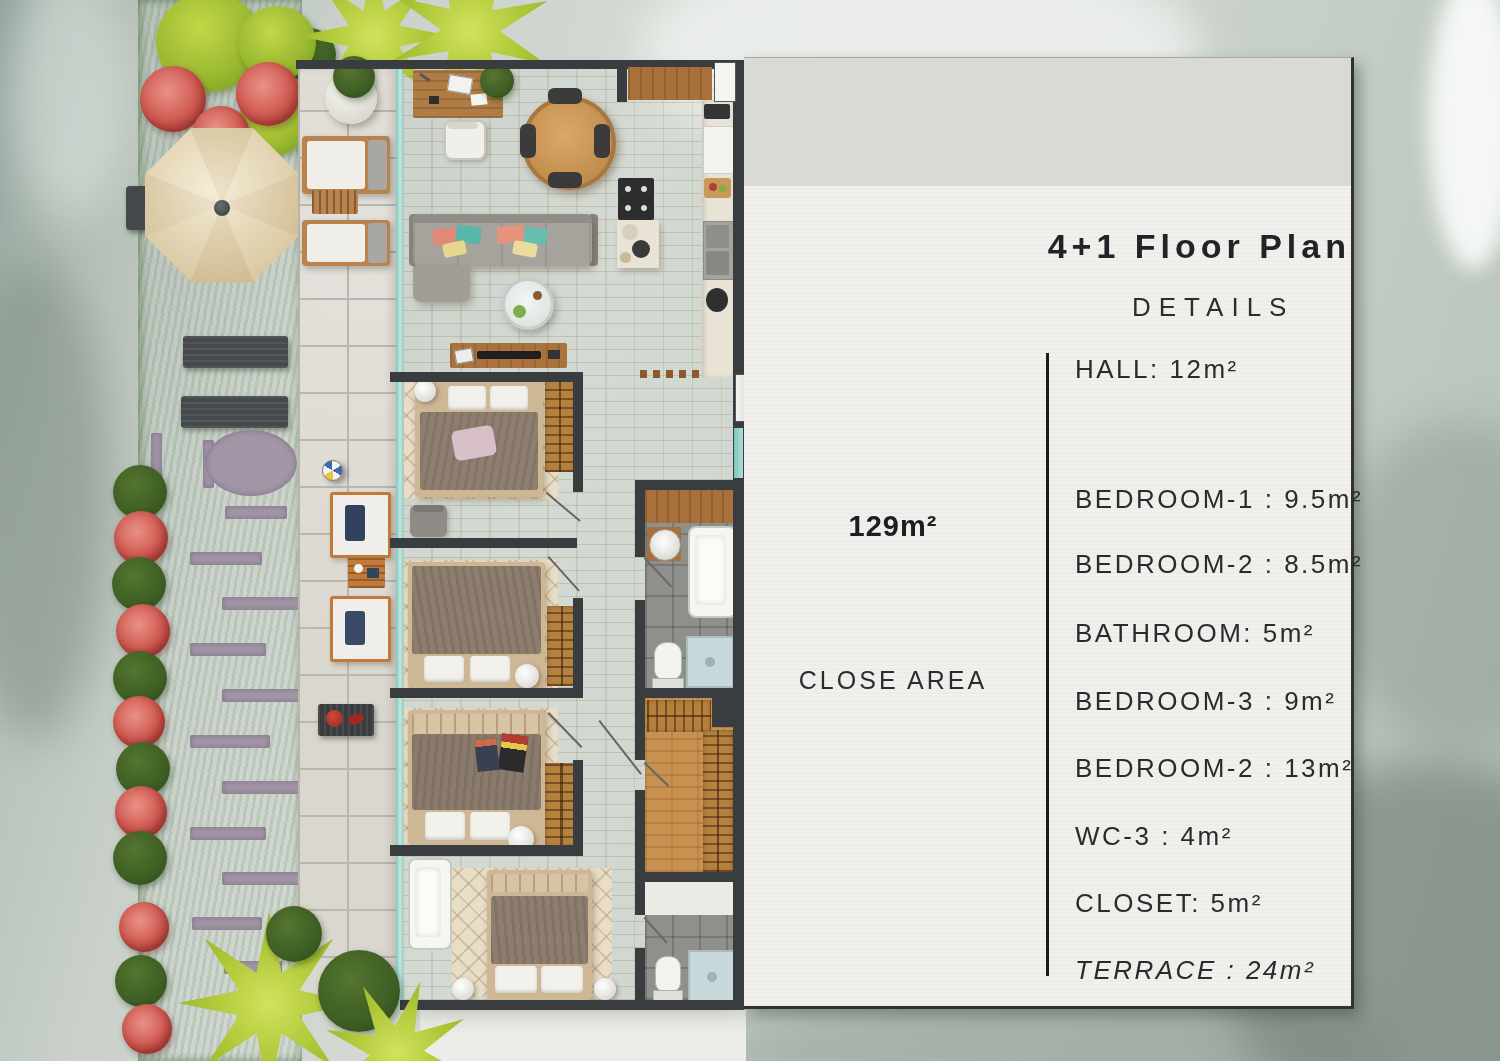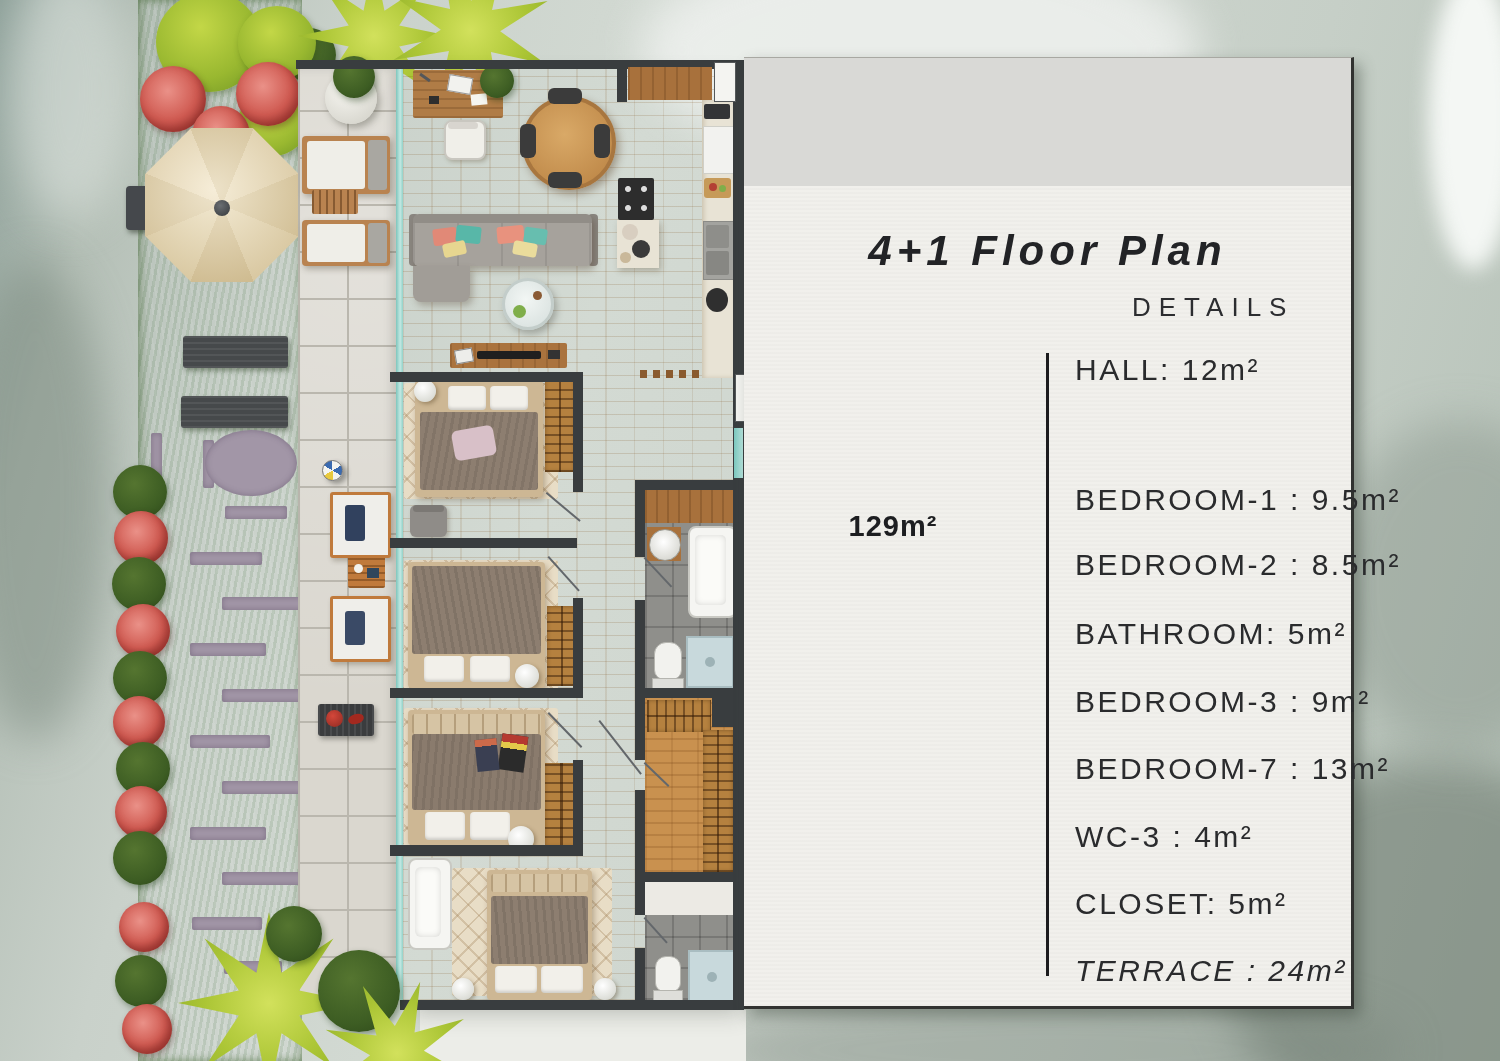--- a/index.html
+++ b/index.html
@@ -57,26 +57,26 @@
     background-image:repeating-linear-gradient(0deg,rgba(0,0,0,.16) 0 2px,transparent 2px 31px),
       repeating-linear-gradient(90deg,rgba(0,0,0,.16) 0 2px,transparent 2px 27px);}
   .fixture{position:absolute;background:#f5f5f2;border:2px solid #c9c9c3;border-radius:8px;}
   .shower{position:absolute;background:#c8d9dc;border:2px solid #a9bdc1;}
   
   #panel{left:744px;top:57px;width:607px;height:948px;background:#f1f0ec;
     background-image:repeating-linear-gradient(0deg,rgba(0,0,0,.015) 0 2px,transparent 2px 4px);
     border-top:1px solid #a8a8a2;border-right:3px solid #313230;border-bottom:3px solid #313230;
     box-shadow:6px 7px 14px rgba(60,70,60,.45);color:#26272a;}
   #panel-band{position:absolute;left:0;top:0;width:100%;height:128px;background:#d9d9d6;}
-  .p-title{position:absolute;top:169px;left:0;width:100%;text-align:center;font-size:42px;font-weight:700;letter-spacing:5px;color:#222326;font-style:italic;}
+  .p-title{position:absolute;top:169px;left:0;width:100%;text-align:right;font-size:34px;font-weight:700;letter-spacing:5px;color:#222326;}
   .p-details-h{position:absolute;top:234px;left:388px;font-size:26px;font-weight:400;letter-spacing:8px;color:#2c2d30;}
   .area-label{position:absolute;left:9px;width:280px;text-align:center;font-size:25px;letter-spacing:3px;color:#2b2c2f;}
   .area-value{position:absolute;left:9px;width:280px;text-align:center;font-size:29px;font-weight:700;letter-spacing:1px;color:#1d1e21;}
   #vrule{position:absolute;left:302px;top:295px;width:3px;height:623px;background:#1c1c1e;}
-  .drow{position:absolute;left:331px;font-size:30px;letter-spacing:2.5px;color:#2a2b2d;line-height:25px;white-space:nowrap;}
+  .drow{position:absolute;left:331px;font-size:26px;letter-spacing:2.5px;color:#2a2b2d;line-height:25px;white-space:nowrap;}
   .drow span{display:block;}
 </style>
 </head>
 <body>
 
 <div id="stage">
 
   <div class="blob" style="left:1220px;top:760px;width:420px;height:380px;background:rgba(103,116,106,.55);"></div>
   <div class="blob" style="left:1330px;top:420px;width:260px;height:330px;background:rgba(130,142,132,.4);"></div>
   <div class="blob" style="left:640px;top:-60px;width:560px;height:220px;background:rgba(238,241,238,.85);"></div>
@@ -357,40 +357,41 @@
   <div class="bush-g" style="left:318px;top:950px;width:82px;height:82px;"></div>
   <div class="palm" style="left:322px;top:978px;width:150px;height:150px;transform:rotate(18deg);"></div>
   <div class="bush-g" style="left:266px;top:906px;width:56px;height:56px;"></div>
 
   <div id="panel" class="abs">
     <div id="panel-band"></div>
     <div class="p-title">4+1 Floor Plan</div>
     <div class="p-details-h">DETAILS</div>
 
     <div class="area-value" style="top:452px;">129m²</div>
+    <div class="area-label" style="top:608px;">CLOSE AREA</div>
 
     <div id="vrule"></div>
 
     <div class="drow" style="top:299px;">
         <span>HALL: 12m²</span>
       </div>
     <div class="drow" style="top:429px;">
         <span>BEDROOM-1 : 9.5m²</span>
       </div>
     <div class="drow" style="top:494px;text-align:center;">
         <span>BEDROOM-2 : 8.5m²</span>
       </div>
     <div class="drow" style="top:563px;">
         <span>BATHROOM: 5m²</span>
       </div>
     <div class="drow" style="top:631px;">
         <span>BEDROOM-3 : 9m²</span>
       </div>
     <div class="drow" style="top:698px;">
-        <span>BEDROOM-7 : 13m²</span>
+        <span>BEDROOM-2 : 13m²</span>
       </div>
     <div class="drow" style="top:766px;">
         <span>WC-3 : 4m²</span>
       </div>
     <div class="drow" style="top:833px;">
         <span>CLOSET: 5m²</span>
       </div>
     <div class="drow" style="top:900px;font-style:italic;">
         <span>TERRACE : 24m²</span>
       </div>

